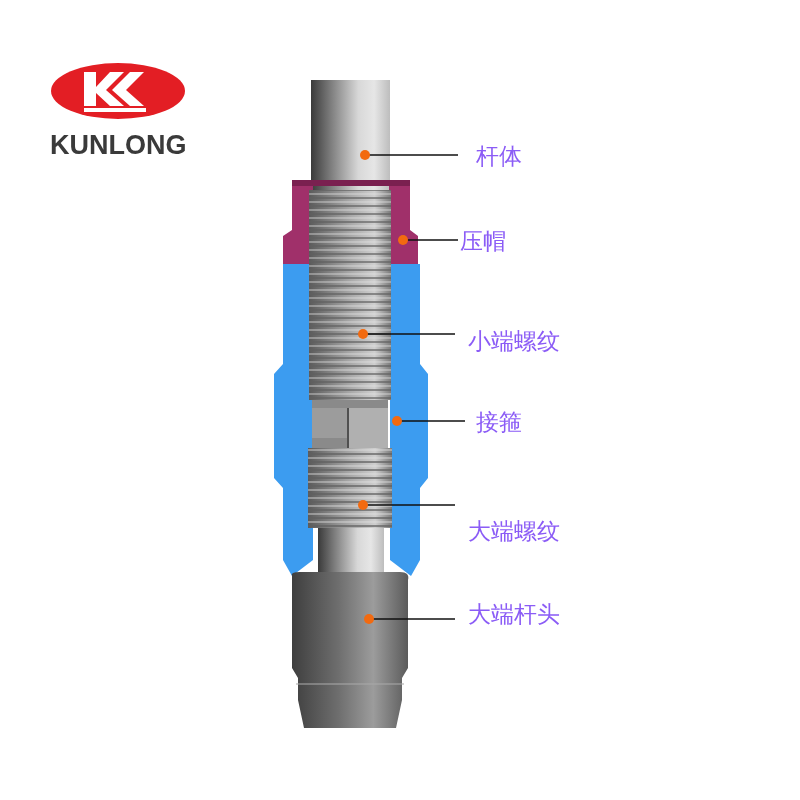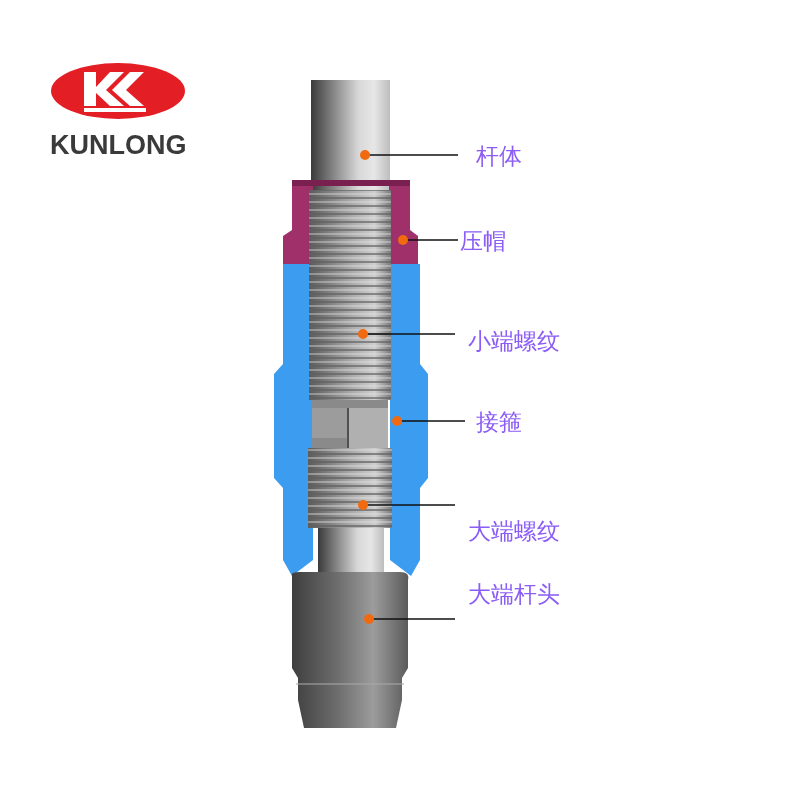--- a/index.html
+++ b/index.html
@@ -114,13 +114,13 @@
     <circle cx="363" cy="505" r="5" fill="#f26a10"></circle>
     <circle cx="369" cy="619" r="5" fill="#f26a10"></circle>
   </g>
 </svg>
 
 <div class="label" style="left:476px; top:141px;">杆体</div>
 <div class="label" style="left:460px; top:226px;">压帽</div>
 <div class="label" style="left:468px; top:317px;margin-top:9px;">小端螺纹</div>
 <div class="label" style="left:476px; top:407px;">接箍</div>
 <div class="label" style="left:468px; top:488px;margin-top:28px;">大端螺纹</div>
-<div class="label" style="left:468px; top:579px;">大端杆头</div>
+<div class="label" style="left:468px; top:599px;">大端杆头</div>
 
 </body></html>

